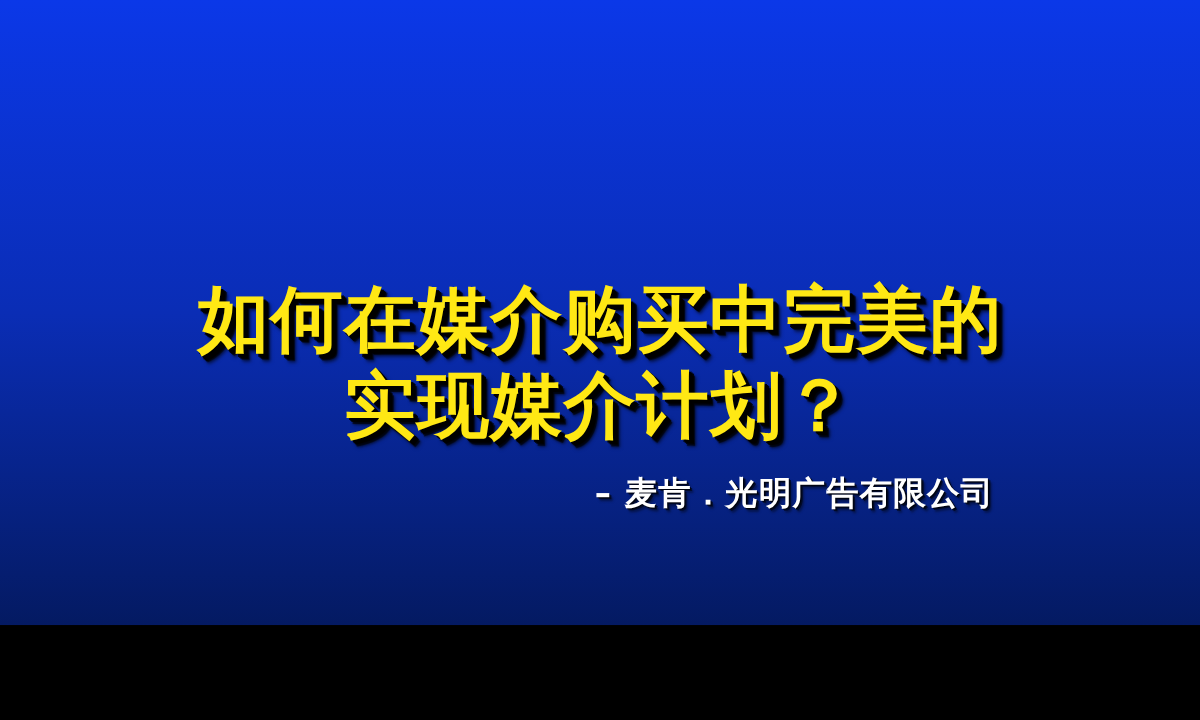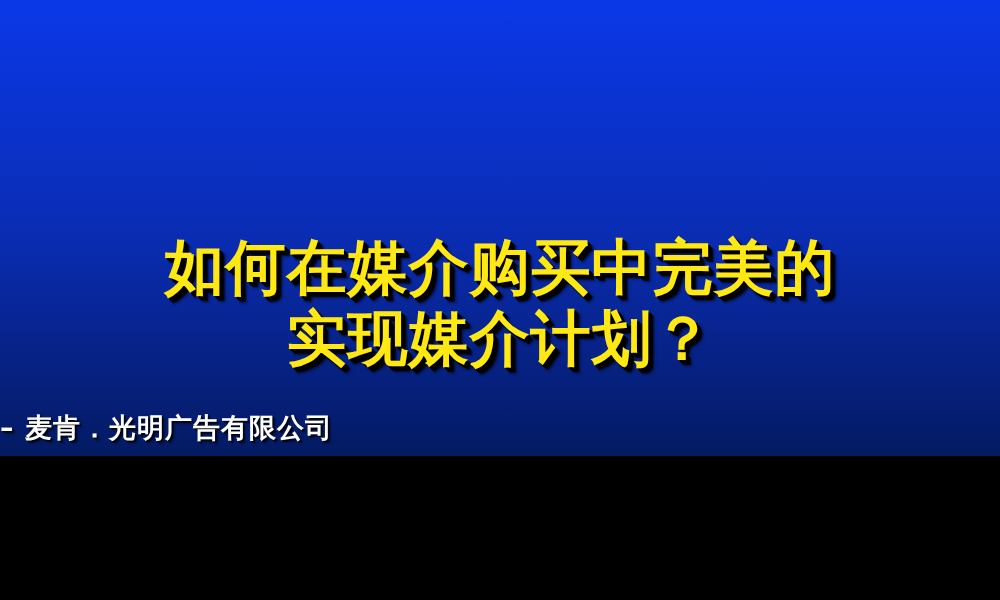--- a/index.html
+++ b/index.html
@@ -5,21 +5,21 @@
 <style>
   html, body {
     margin: 0;
     padding: 0;
     background: #000;
   }
 
   #slide-root {
     position: relative;
     width: 1000px;
-    height: 456px;
+    height: 521px;
     overflow: hidden;
     font-family: "DejaVu Sans", "Liberation Sans", sans-serif;
     
     background: linear-gradient(
         to bottom,
         #0b38e8 0%,
         #0a34dd 8%,
         #0931cf 18%,
         #082dc0 30%,
         #072ab4 40%,
@@ -60,22 +60,24 @@
 
   .title-line.line-2 {
     font-size: 60px;
     text-align: center;
   }
 
   
   .subtitle-block {
     position: absolute;
     left: 0;
-    top: 408px;
+    top: 392px;
     width: 884px;   
+    text-align: center;
+    padding-left: 440px;
     box-sizing: border-box;
     pointer-events: none;
   }
 
   .subtitle-line {
     display: block;
     color: #ffffff;
     font-size: 27px;
     line-height: 39px;
     font-weight: 700;

